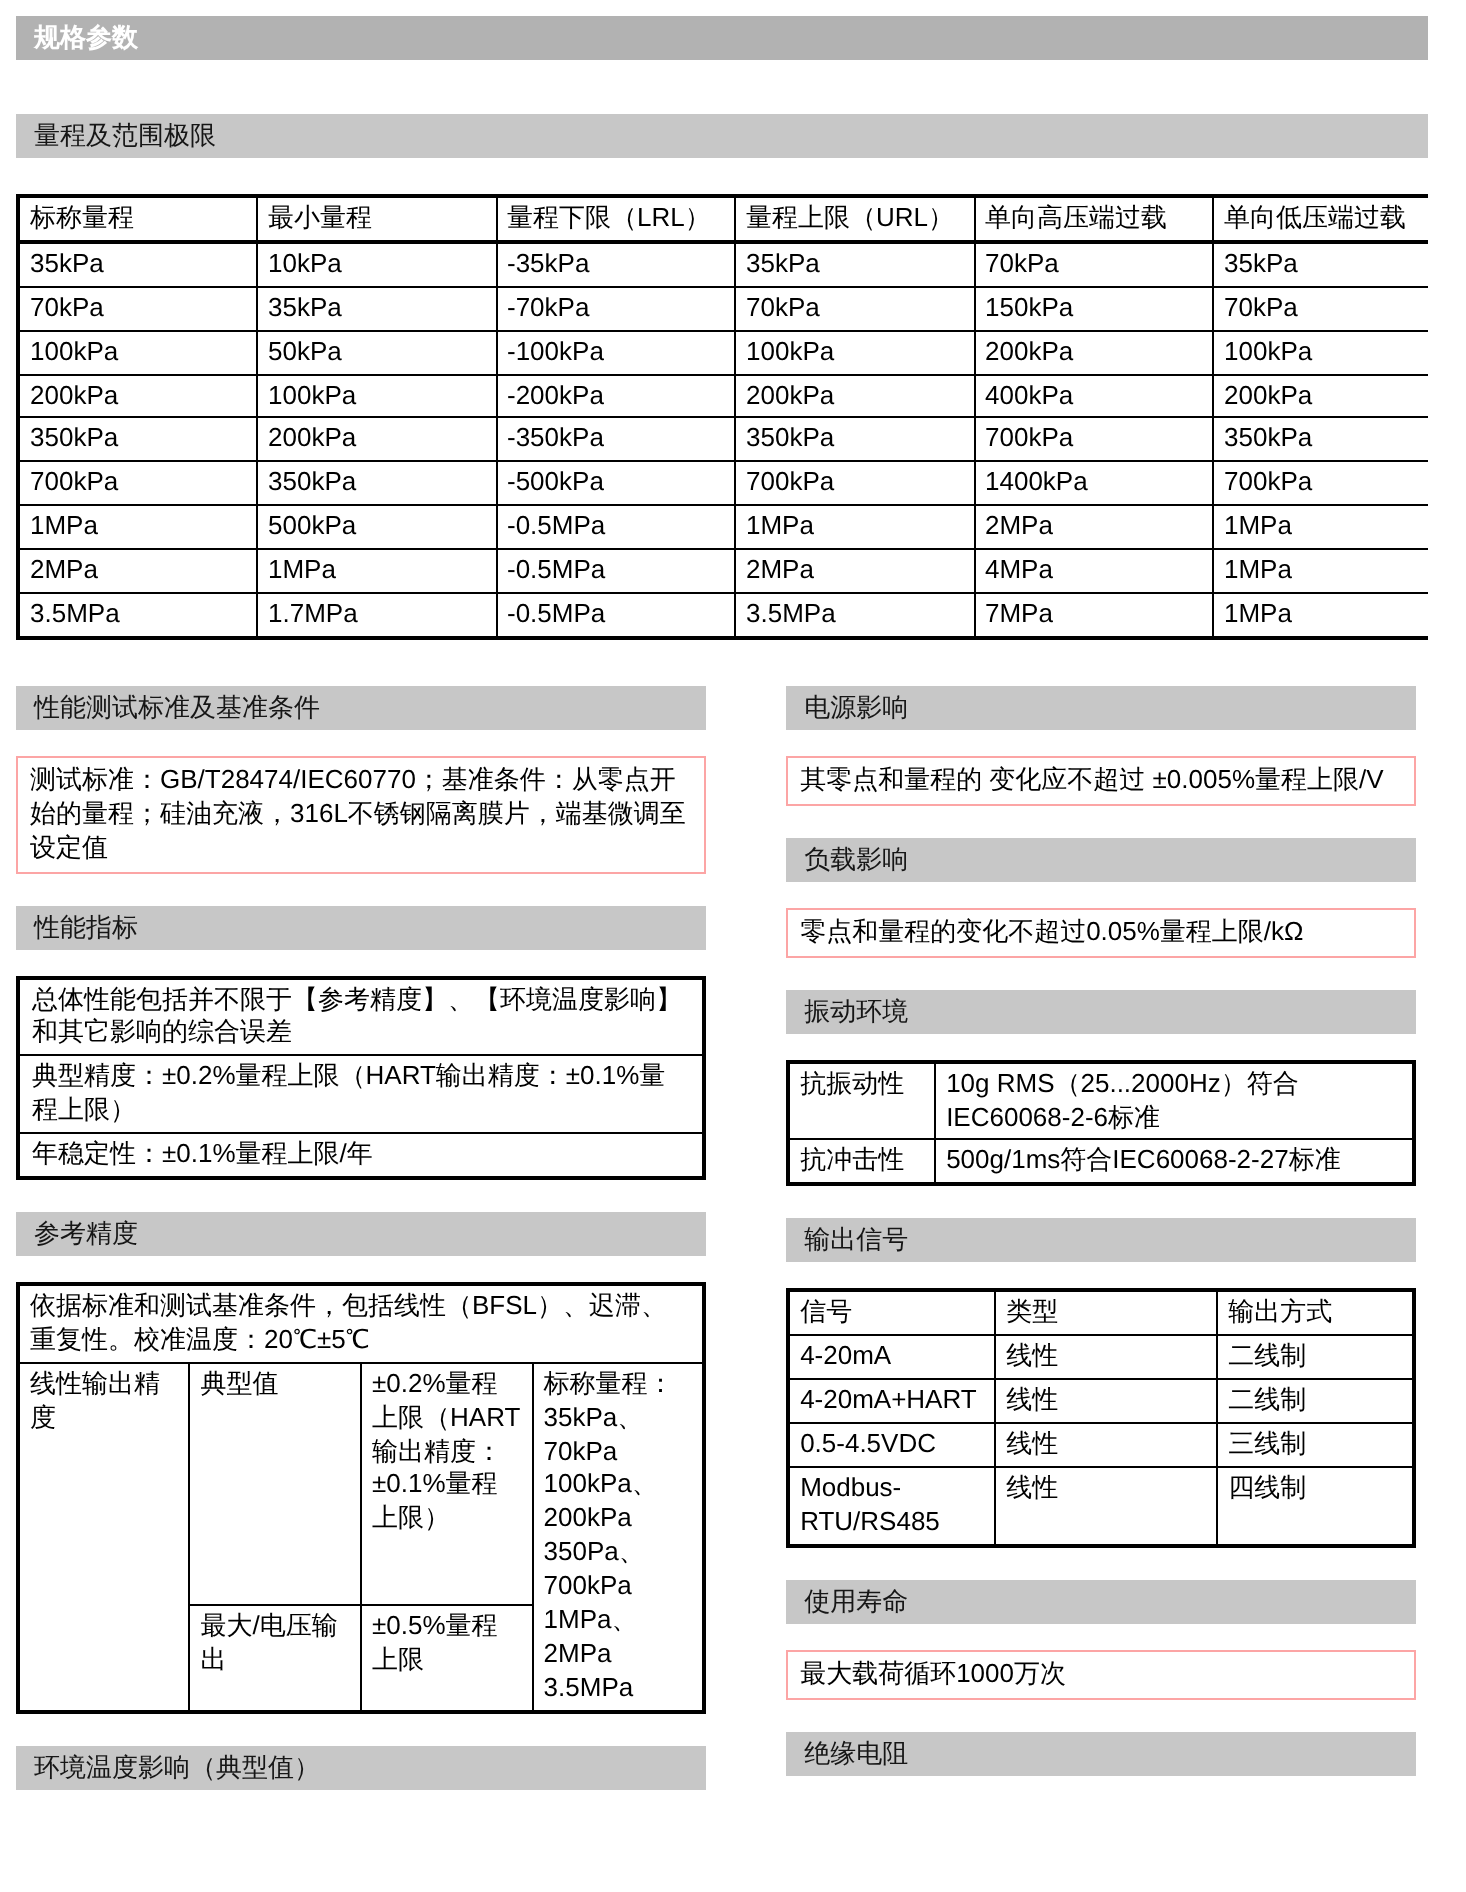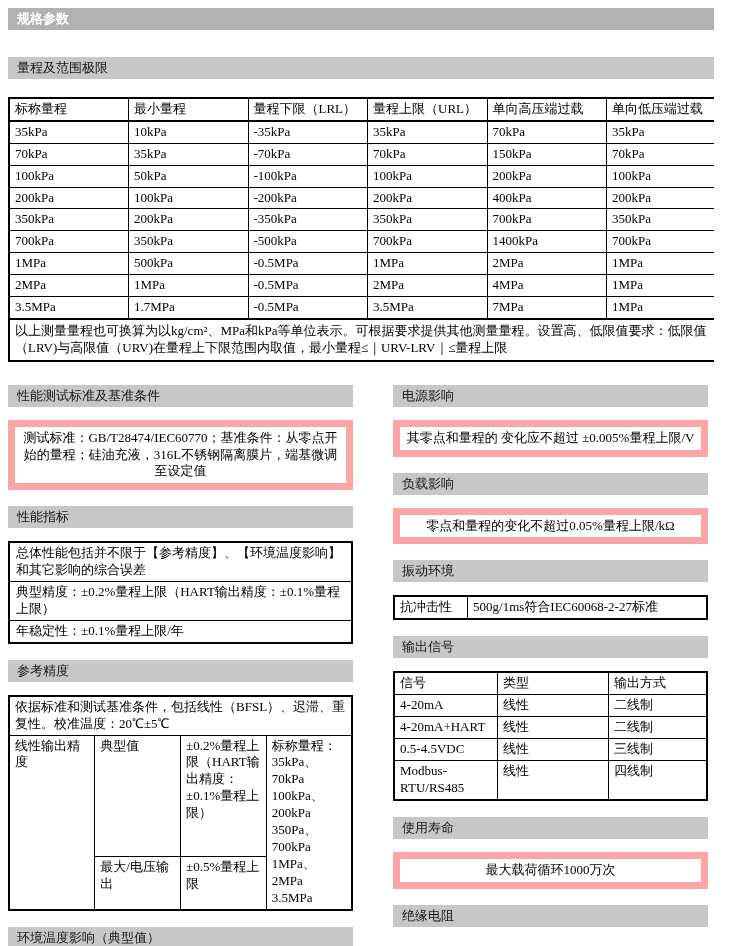--- a/index.html
+++ b/index.html
@@ -1,19 +1,19 @@
 <!DOCTYPE html>
 <html><head>
 <meta charset="utf-8">
 <style>
   html,body{margin:0;padding:0;background:#ffffff;}
   .page{
     width:714px;height:946px;box-sizing:border-box;
     padding:8px 6px 0 8px;background:#ffffff;overflow:hidden;
-    font-family:Liberation Serif, serif;
+    font-family:Liberation Sans, sans-serif;
     font-size:13px;color:#000;line-height:1.3;
   }
   .title-bar{
     background:#b2b2b2;color:#ffffff;font-weight:bold;
     padding:3px 9px;height:22px;box-sizing:border-box;width:719px;
   }
   .section-bar{
     background:#c7c7c7;color:#161616;
     padding:3px 9px;height:22px;box-sizing:border-box;
     margin-bottom:13px;
@@ -27,21 +27,21 @@
     font-weight:normal;vertical-align:top;
   }
   .main-tbl{width:719px;table-layout:fixed;margin-top:18px;}
   .main-tbl thead th{border-bottom:2px solid #000;}
   .main-tbl .note-row td{border-top:2px solid #000;padding:3px 5px;}
   .cols{display:flex;margin-top:23px;}
   .col-left{width:355px;}
   .col-right{width:324px;margin-left:40px;}
   .block{margin-bottom:16px;padding-left:28px;}
   .box{
-    border:7px solid #fca5a5;padding:3px 6px;box-sizing:border-box;width:100%;text-align:center;
+    border:1px solid #fca5a5;padding:3px 6px;box-sizing:border-box;width:100%;
   }
   .stack{width:100%;table-layout:auto;}
   .stack td{padding:2px 6px;}
   .ref-tbl{width:100%;table-layout:fixed;}
   .ref-tbl .c1{width:44px;word-break:break-all;margin-top:40px;}
   .ref-tbl .c2{width:62px;}
   .ref-tbl .c3{width:118px;margin-top:18px;}
   .ref-tbl .c4{width:112px;}
   .pre{white-space:pre-line;}
   .vib-tbl{width:100%;table-layout:fixed;}
@@ -136,23 +136,20 @@
         <td>1MPa</td>
       </tr>
       <tr>
         <td>3.5MPa</td>
         <td>1.7MPa</td>
         <td>-0.5MPa</td>
         <td>3.5MPa</td>
         <td>7MPa</td>
         <td>1MPa</td>
       </tr>
-      <tr class="note-row">
-        <td colspan="6">以上测量量程也可换算为以kg/cm²、MPa和kPa等单位表示。可根据要求提供其他测量量程。设置高、低限值要求：低限值（LRV)与高限值（URV)在量程上下限范围内取值，最小量程≤｜URV-LRV｜≤量程上限</td>
-      </tr>
     </tbody>
   </table>
 
   <div class="cols">
 
     <div class="col-left">
 
       <div class="section-bar">性能测试标准及基准条件</div>
       <div class="box block">测试标准：GB/T28474/IEC60770；基准条件：从零点开始的量程；硅油充液，316L不锈钢隔离膜片，端基微调至设定值</div>
 
@@ -204,20 +201,24 @@
       <div class="section-bar">电源影响</div>
       <div class="box block">其零点和量程的 变化应不超过 ±0.005%量程上限/V</div>
 
       <div class="section-bar">负载影响</div>
       <div class="box block">零点和量程的变化不超过0.05%量程上限/kΩ</div>
 
       <div class="section-bar">振动环境</div>
       <table class="tbl vib-tbl block">
         <tbody>
           <tr>
+            <td class="lbl">抗振动性</td>
+            <td>10g RMS（25...2000Hz）符合IEC60068-2-6标准</td>
+          </tr>
+          <tr>
             <td class="lbl">抗冲击性</td>
             <td>500g/1ms符合IEC60068-2-27标准</td>
           </tr>
         </tbody>
       </table>
 
       <div class="section-bar">输出信号</div>
       <table class="tbl out-tbl block">
         <thead>
           <tr>

